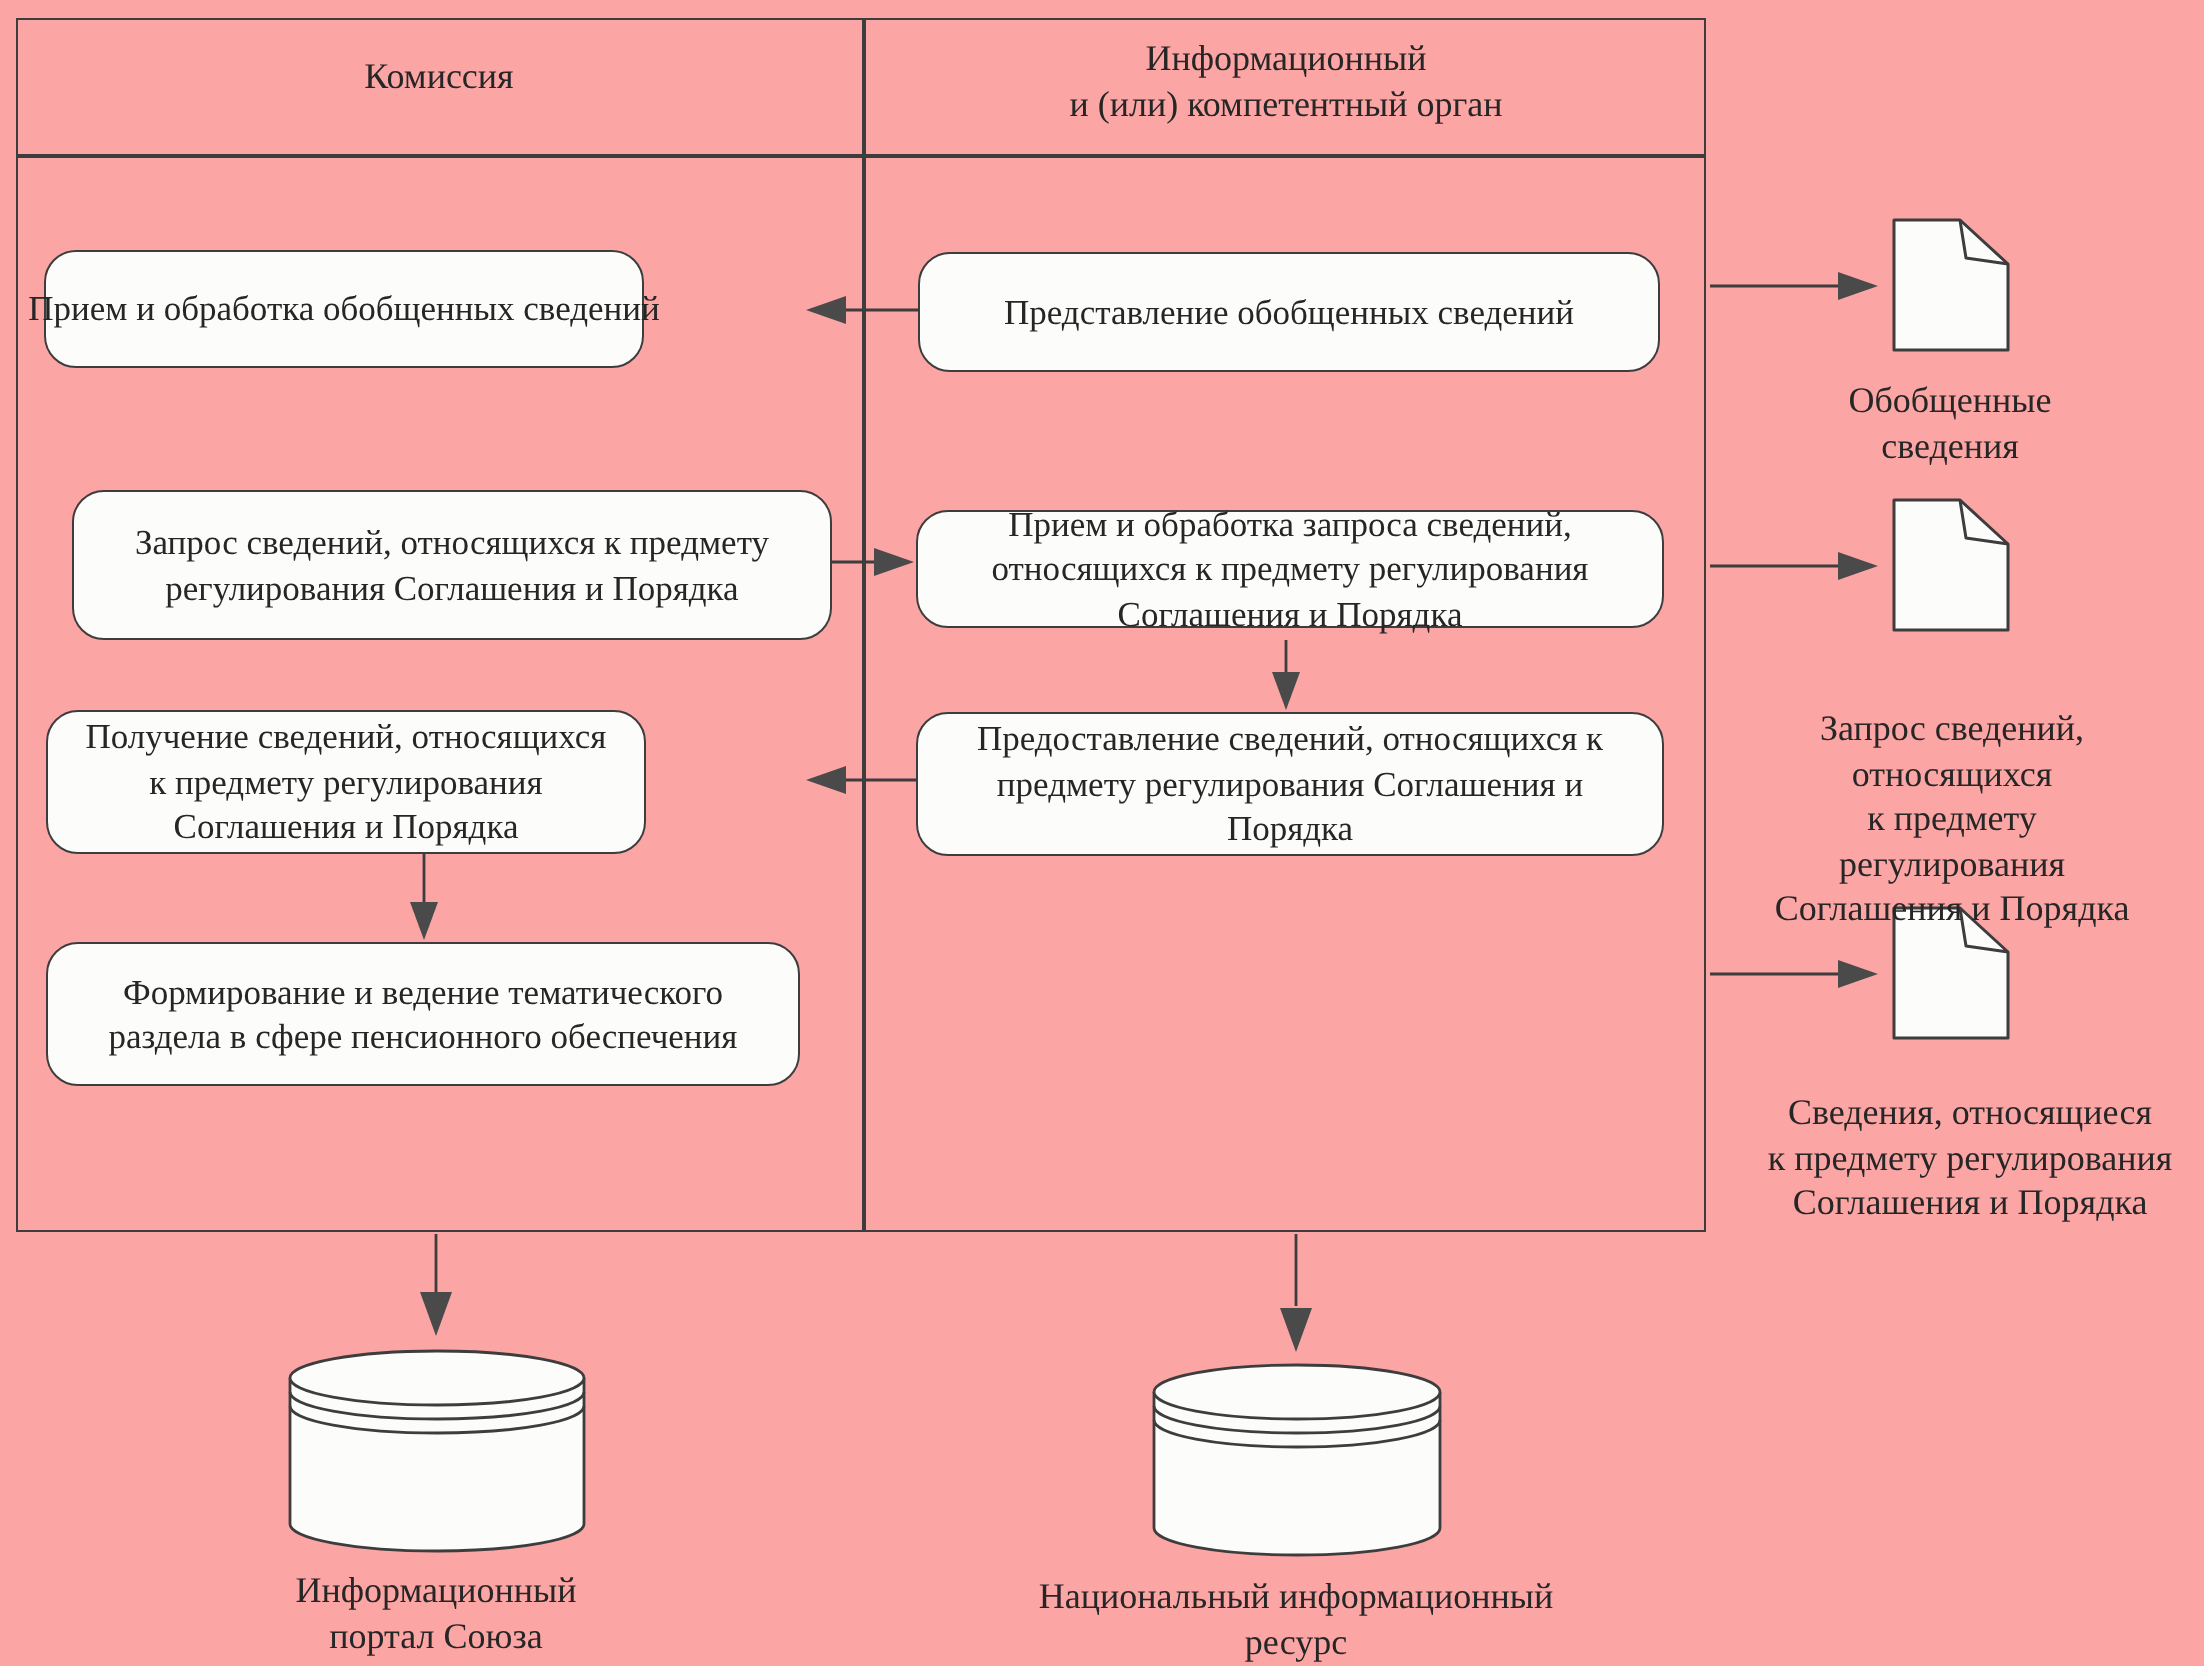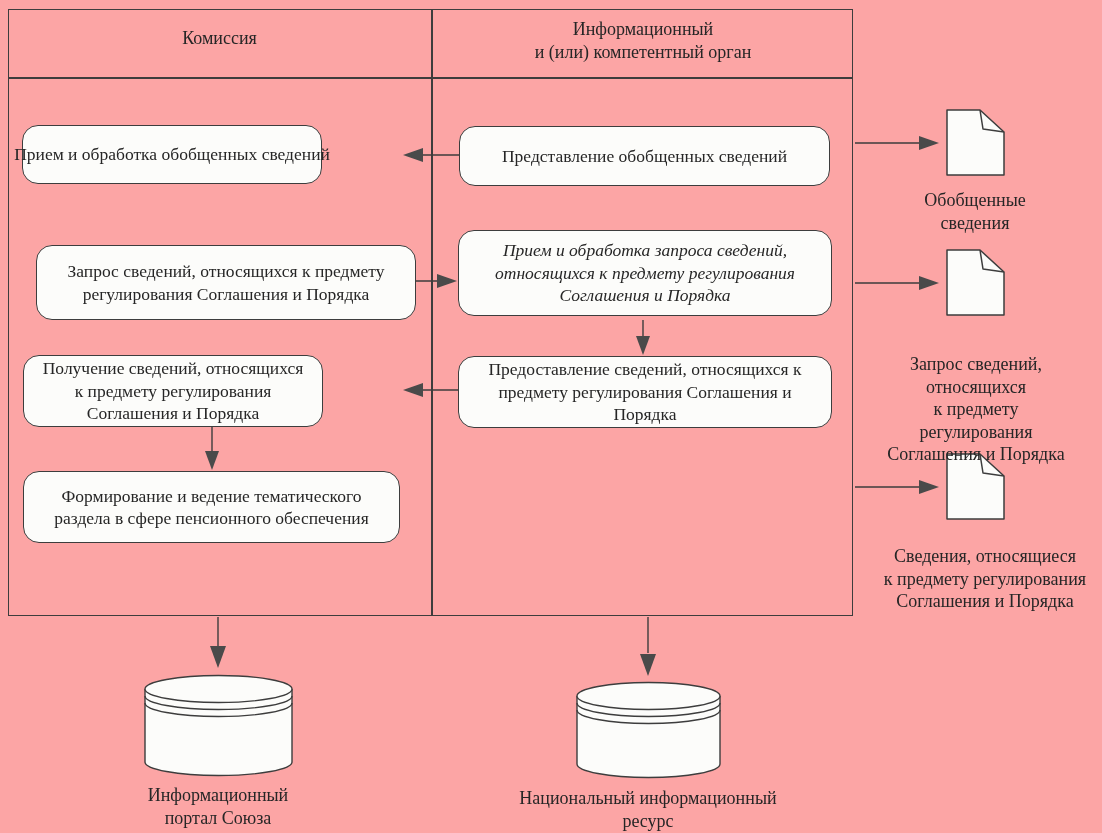--- a/index.html
+++ b/index.html
@@ -155,21 +155,21 @@
   <div class="pbox" style="left:22px; top:125px; width:300px; height:59px;text-align:right;">Прием и обработка обобщенных сведений</div>
   <div class="pbox" style="left:36px; top:245px; width:380px; height:75px;">Запрос сведений, относящихся к предмету
 регулирования Соглашения и Порядка</div>
   <div class="pbox" style="left:23px; top:355px; width:300px; height:72px;">Получение сведений, относящихся
 к предмету регулирования
 Соглашения и Порядка</div>
   <div class="pbox" style="left:23px; top:471px; width:377px; height:72px;">Формирование и ведение тематического
 раздела в сфере пенсионного обеспечения</div>
 
   <div class="pbox" style="left:459px; top:126px; width:371px; height:60px;">Представление обобщенных сведений</div>
-  <div class="pbox" style="left:458px; top:230px; width:374px; height:86px;font-style:italic;">Прием и обработка запроса сведений,
+  <div class="pbox" style="left:458px; top:255px; width:374px; height:59px;">Прием и обработка запроса сведений,
 относящихся к предмету регулирования
 Соглашения и Порядка</div>
   <div class="pbox" style="left:458px; top:356px; width:374px; height:72px;">Предоставление сведений, относящихся к
 предмету регулирования Соглашения и
 Порядка</div>
 
   <div class="shape-label" style="left:880px; top:189px; width:190px;">Обобщенные
 сведения</div>
   <div class="shape-label" style="left:876px; top:329px; width:200px;margin-top:24px;">Запрос сведений,
 относящихся

